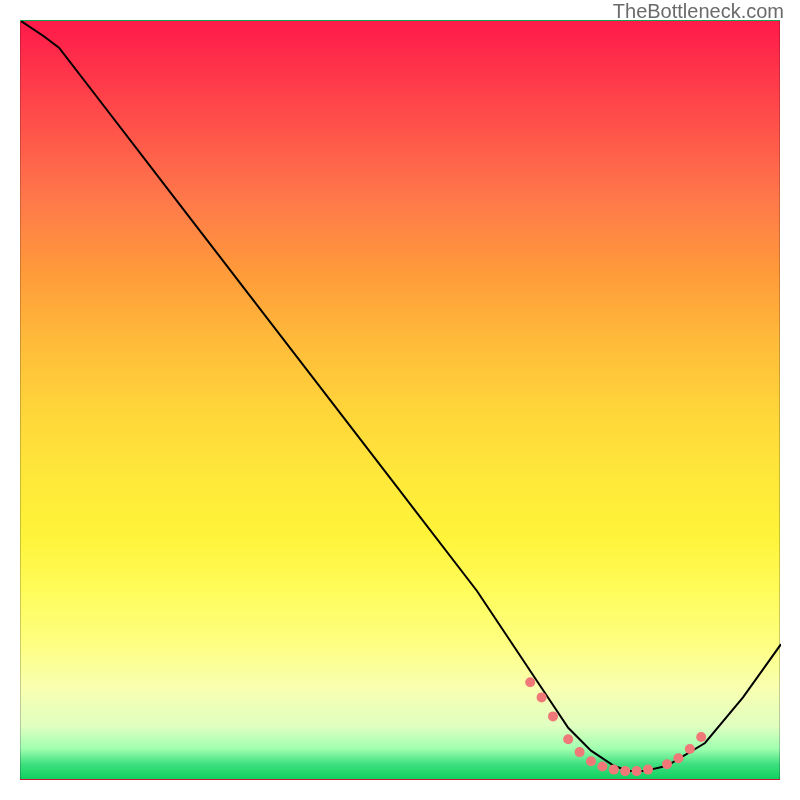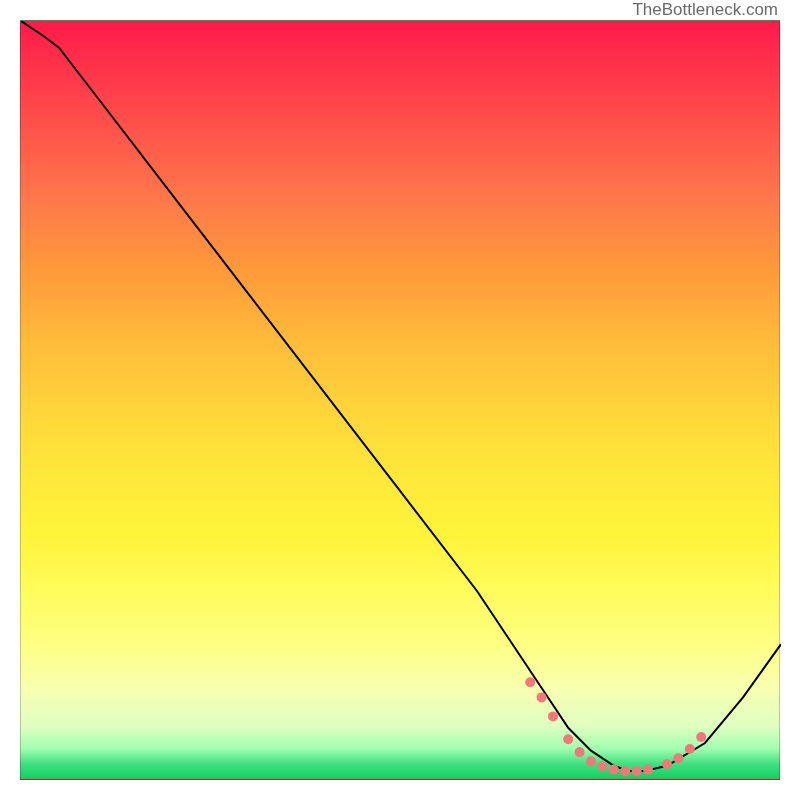--- a/index.html
+++ b/index.html
@@ -32,24 +32,24 @@
       #e0ffc0 93%,
       #a0ffb0 96%,
       #40e080 98%,
       #10d060 100%
     );
     border: 1px solid rgba(0,0,0,0.2);
   }
   .watermark {
     position: absolute;
     top: 0px;
-    right: 22px;
+    right: 16px;
     color: #6a6a6a;
     font-family: Arial, Helvetica, sans-serif;
-    font-size: 17px;
+    font-size: 20px;
     font-weight: 400;
     letter-spacing: 0px;
   }
   svg.curve {
     position: absolute;
     left: 0; top: 0;
     width: 760px; height: 760px;
   }
 </style>
 </head>

